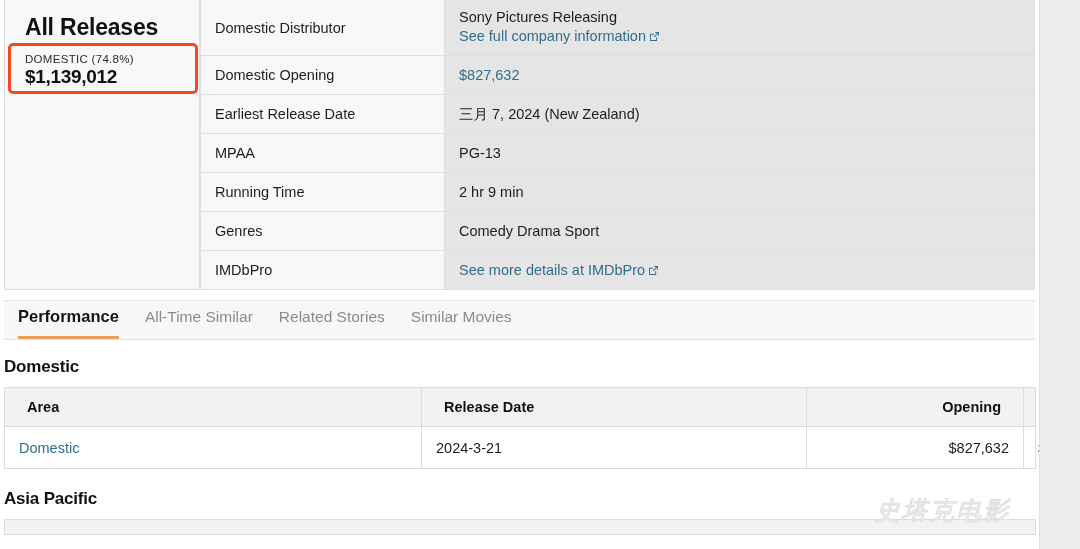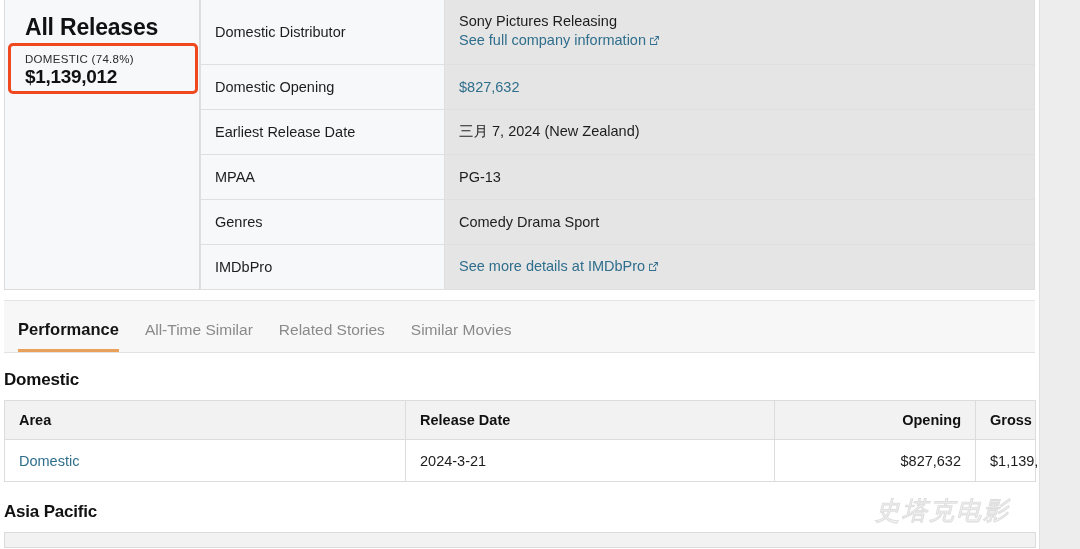--- a/index.html
+++ b/index.html
@@ -134,21 +134,21 @@
     vertical-align: -1px;
     margin-left: 3px;
   }
 
   
   .tabbar-wrap {
     margin: 10px 4px 0 4px;
     background: #f7f7f7;
     border-top: 1px solid #e4e4e4;
     border-bottom: 1px solid #e2e2e2;
-    height: 53px;
+    height: 40px;
     box-sizing: border-box;
     display: flex;
     align-items: flex-end;
     padding-left: 14px;
   }
   .tab {
     font-size: 15.5px;
     padding: 0 0 13px 0;
     margin-right: 26px;
     color: #8a8a8a;
@@ -183,21 +183,21 @@
     border-collapse: collapse;
     table-layout: fixed;
     font-size: 14.5px;
   }
   .data-table th {
     background: #f2f2f2;
     border: 1px solid #dcdcdc;
     font-weight: bold;
     color: #111;
     height: 38px;
-    padding: 0 14px;
+    padding: 0 22px;
     font-size: 14.5px;
   }
   .data-table td {
     background: #ffffff;
     border: 1px solid #dcdcdc;
     height: 41px;
     padding: 0 14px;
     color: #1d1d1d;
   }
   .ta-l { text-align: left; }
@@ -277,20 +277,24 @@
           <tr class="row-std">
             <th>Earliest Release Date</th>
             <td>三月 7, 2024 (New Zealand)</td>
           </tr>
 
           <tr class="row-std">
             <th>MPAA</th>
             <td>PG-13</td>
           </tr>
 
+          <tr class="row-std">
+            <th>Running Time</th>
+            <td>2 hr 9 min</td>
+          </tr>
 
           <tr class="row-std">
             <th>Genres</th>
             <td>Comedy Drama Sport</td>
           </tr>
 
           <tr class="row-std">
             <th>IMDbPro</th>
             <td>
               <a class="lnk">

